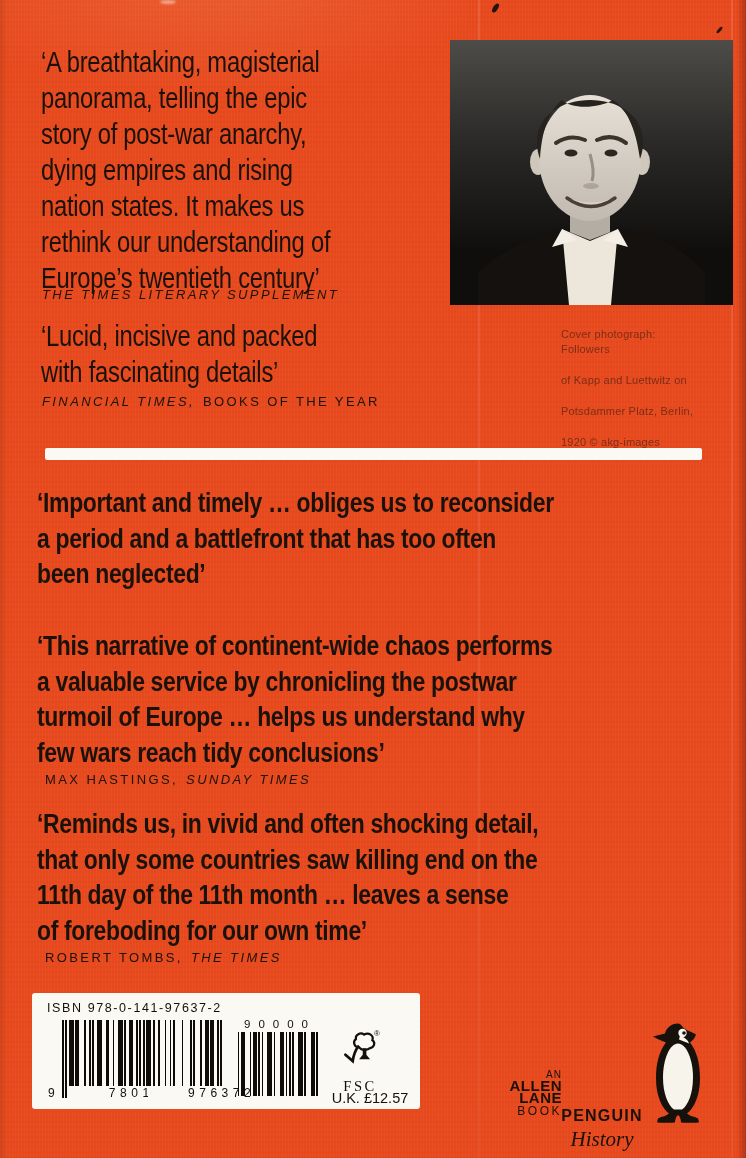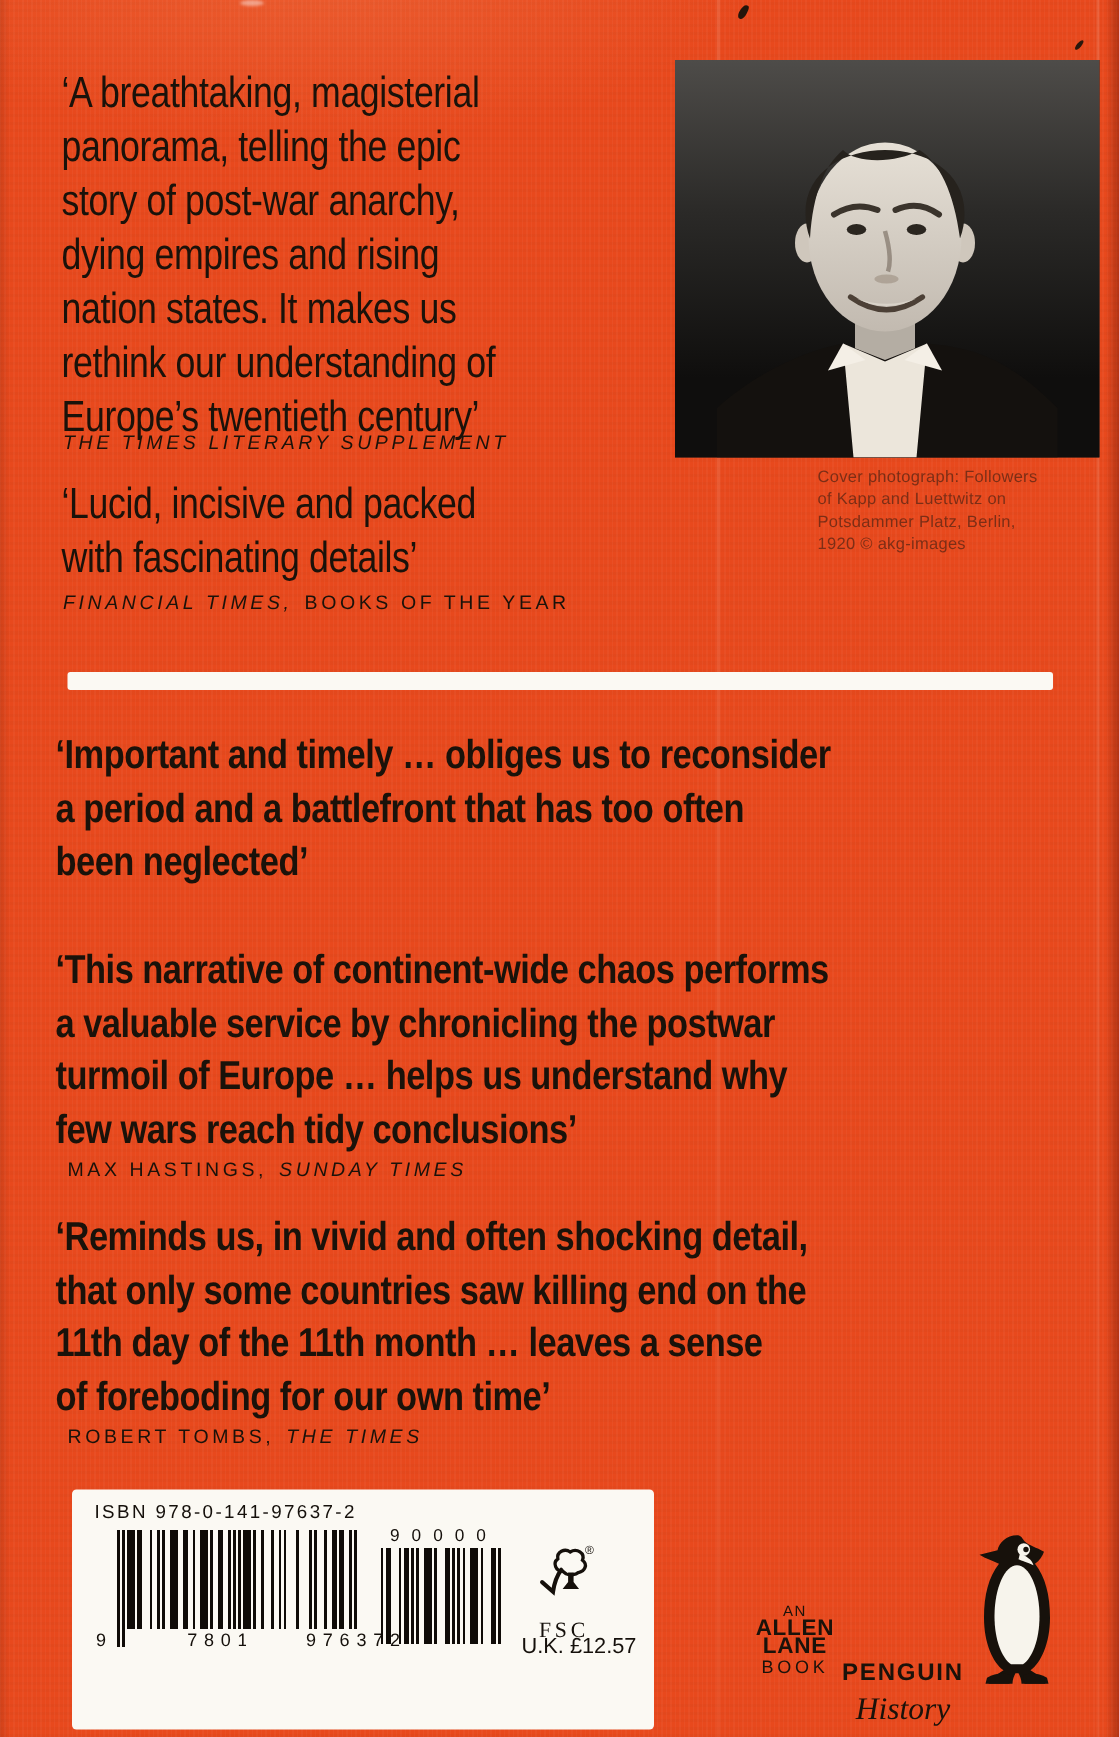--- a/index.html
+++ b/index.html
@@ -19,42 +19,42 @@
   .q{position:absolute;transform-origin:0 0;white-space:nowrap;}
   .q p{margin:0;padding-left:9px;text-indent:-9px;}
   .q.top{font-size:29px;line-height:36px;font-weight:400;letter-spacing:-.3px;transform:scaleX(.82);}
   .q.bot{font-size:27px;line-height:35.5px;font-weight:700;letter-spacing:-.4px;transform:scaleX(.85);}
   .attr{position:absolute;font-size:13px;letter-spacing:2.4px;white-space:nowrap;}
   .attr i{font-style:italic;}
   .attr .gap{display:inline-block;width:8px;}
   
   .photo{position:absolute;left:450px;top:40px;width:283px;height:265px;background:#161616;}
   .caption{position:absolute;left:545px;top:311px;width:175px;font-size:11px;line-height:15px;color:var(--caption);letter-spacing:.2px;}
-  .caption p{margin:0;}
+  .caption p{margin:16px;}
   
   .stripe{position:absolute;left:45px;top:448px;width:657px;height:12px;background:var(--paper);border-radius:2px;}
   
-  .panel{position:absolute;left:48px;top:993px;width:388px;height:160px;background:var(--paper);border-radius:3px;}
+  .panel{position:absolute;left:32px;top:993px;width:388px;height:116px;background:var(--paper);border-radius:3px;}
   .isbn{position:absolute;left:15px;top:8px;font-size:12.5px;letter-spacing:1.6px;font-weight:400;color:#15100b;}
   .ean{position:absolute;left:30px;top:27px;width:160px;height:78px;}
   .ean svg,.supp-bars svg{width:100%;height:100%;display:block;}
   .ean-digits{position:absolute;left:0;right:0;bottom:-2px;height:14px;font-size:12px;color:#15100b;}
   .ean-digits .lead{position:absolute;left:-14px;bottom:0;}
   .ean-digits .g1,.ean-digits .g2{position:absolute;bottom:0;height:14px;background:var(--paper);text-align:center;letter-spacing:4.5px;padding-left:40px;}
   .ean-digits .g1{left:4%;width:42.5%;}
   .ean-digits .g2{left:53.5%;width:42.5%;}
   .supp{position:absolute;left:204px;top:25px;width:82px;}
   .supp-digits{font-size:11.5px;letter-spacing:8px;text-align:center;color:#15100b;margin-left:6px;}
   .supp-bars{height:64px;margin-top:2px;}
   .fsc{position:absolute;left:296px;top:38px;width:64px;text-align:center;color:#15100b;}
   .fsc .reg{position:absolute;left:46px;top:-2px;font-size:8px;}
   .fsc-label{font-family:"Liberation Serif",serif;font-size:14.5px;letter-spacing:2.5px;margin-top:1px;}
   .price{position:absolute;left:290px;top:97px;width:96px;text-align:center;font-size:14.5px;color:#15100b;}
   
-  .imprint{position:absolute;left:498px;top:1069px;width:64px;text-align:center;color:var(--ink);}
+  .imprint{position:absolute;left:498px;top:1069px;width:64px;text-align:right;color:var(--ink);}
   .imprint .an{font-size:10px;line-height:11px;letter-spacing:1px;}
   .imprint .big{font-size:15px;line-height:12px;font-weight:700;letter-spacing:.5px;}
   .imprint .book{font-size:12px;line-height:12px;letter-spacing:2.5px;margin-top:1px;}
   .brand{position:absolute;left:558px;top:1080px;width:88px;text-align:center;color:var(--ink);}
   .brand .penguin{font-size:16px;font-weight:700;letter-spacing:1.2px;margin-top:27px;}
   .brand .history{font-family:"Liberation Serif",serif;font-style:italic;font-size:21px;margin-top:2px;}
   .penguin-logo{position:absolute;left:651px;top:1022px;width:54px;height:101px;}
   .penguin-logo svg{width:100%;height:100%;display:block;}
   
   .speck{position:absolute;}

